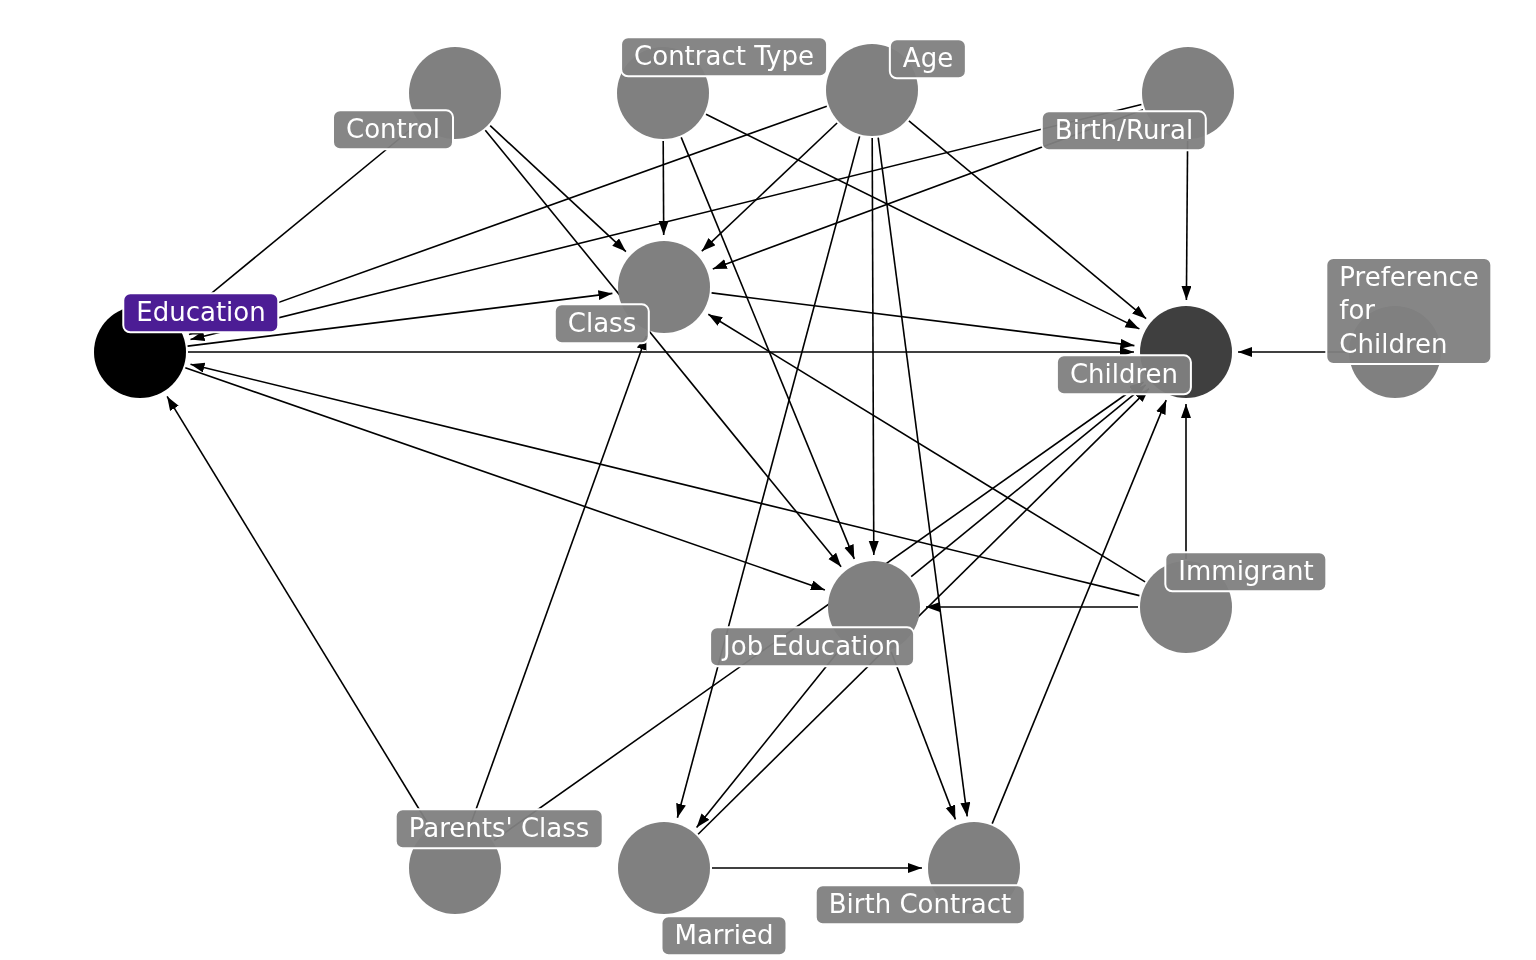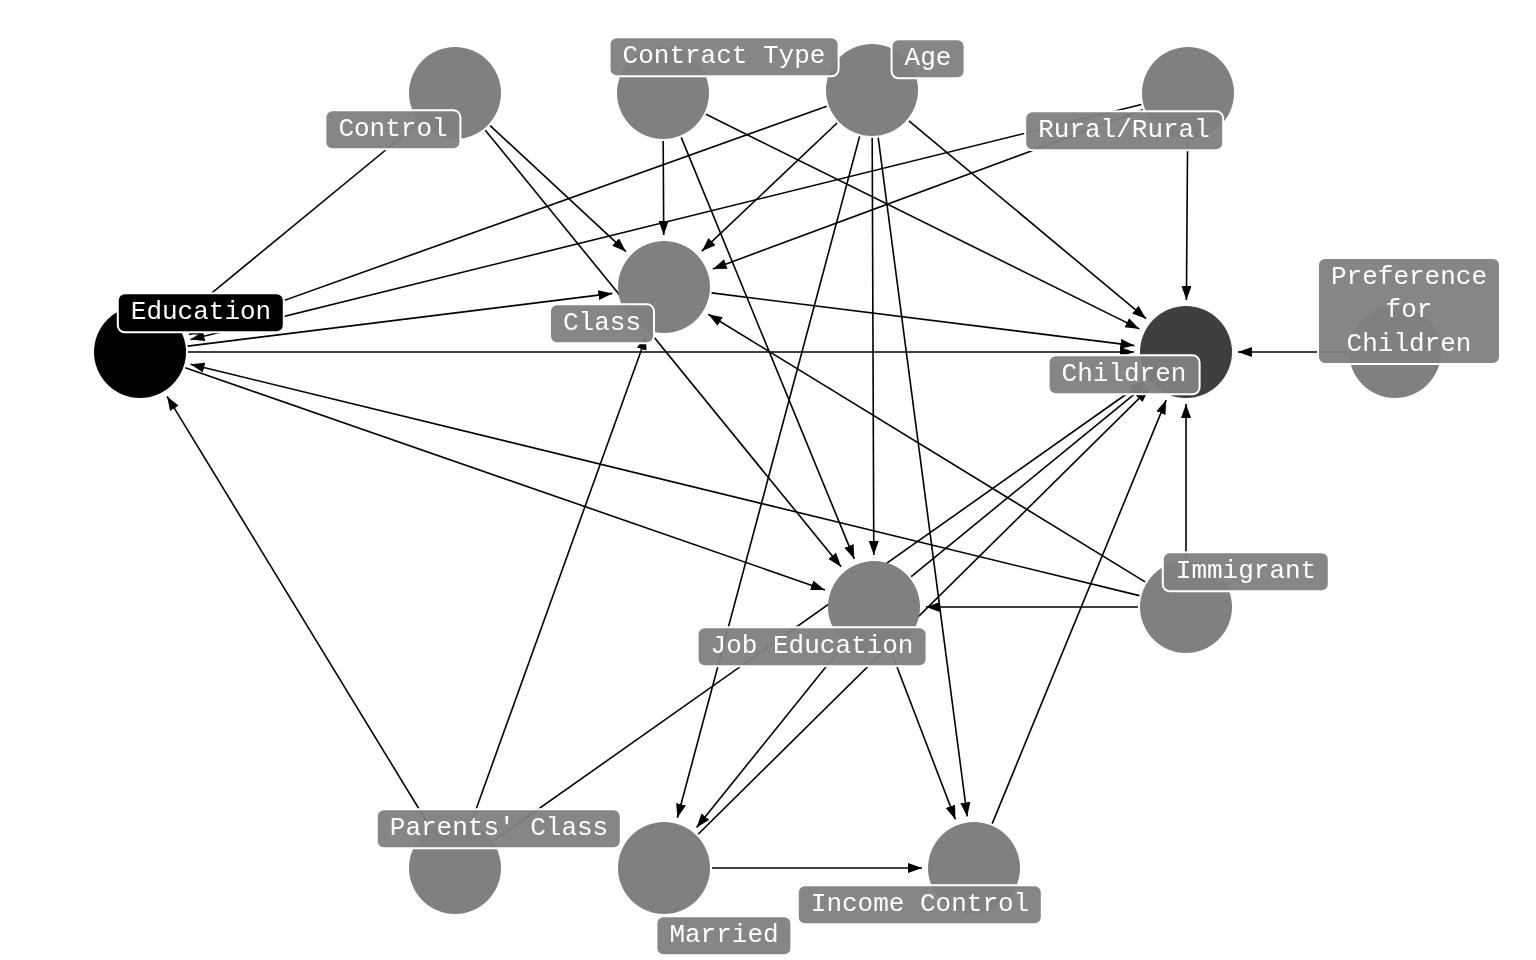--- a/index.html
+++ b/index.html
@@ -23,26 +23,25 @@
   .node-label {
     position: absolute;
     transform: translate(-50%, -50%);
     background: rgba(128, 128, 128, 0.95);
     color: #ffffff;
     border: 2px solid #ffffff;
     border-radius: 8px;
     padding: 2px 12px;
     font-size: 26px;
     line-height: 1.28;
-    text-align: center;
+    text-align: left;
     white-space: pre-line;
-    font-family: Liberation Mono, monospace;
   }
   .node-label.dark {
-    background: #000000;
+    background: #4c1d95;
   }
 </style>
 </head>
 <body>
 
 <div id="stage">
   <svg id="graph" width="1536" height="960" viewBox="0 0 1536 960">
     <defs>
       <marker id="arrow" markerUnits="userSpaceOnUse" markerWidth="16" markerHeight="12" refX="14" refY="5" orient="auto">
         <path d="M0,0 L14,5 L0,10 Z" fill="#000000"></path>
@@ -96,25 +95,25 @@
         <circle cx="1186" cy="607" r="46" fill="#808080"></circle>
         <circle cx="455" cy="868" r="46" fill="#808080"></circle>
         <circle cx="664" cy="868" r="46" fill="#808080"></circle>
         <circle cx="974" cy="868" r="46" fill="#808080"></circle>
       </g>
   </svg>
   <div id="labels">
       <div class="node-label" style="left: 393px; top: 130px;">Control</div>
       <div class="node-label" style="left: 724px; top: 57px;">Contract Type</div>
       <div class="node-label" style="left: 928px; top: 59px;">Age</div>
-      <div class="node-label" style="left: 1124px; top: 131px;">Rural/Rural</div>
+      <div class="node-label" style="left: 1124px; top: 131px;">Birth/Rural</div>
       <div class="node-label dark" style="left: 201px; top: 313px;">Education</div>
       <div class="node-label" style="left: 602px; top: 324px;">Class</div>
       <div class="node-label" style="left: 1124px; top: 375px;">Children</div>
       <div class="node-label" style="left: 1409px; top: 291px; margin-top: 20px;">Preference
 for Children</div>
       <div class="node-label" style="left: 812px; top: 647px;">Job Education</div>
       <div class="node-label" style="left: 1246px; top: 572px;">Immigrant</div>
       <div class="node-label" style="left: 499px; top: 829px;">Parents' Class</div>
       <div class="node-label" style="left: 724px; top: 905px; margin-top: 31px;">Married</div>
-      <div class="node-label" style="left: 920px; top: 905px;">Income Control</div>
+      <div class="node-label" style="left: 920px; top: 905px;">Birth Contract</div>
     </div>
 </div>
 
 </body></html>

